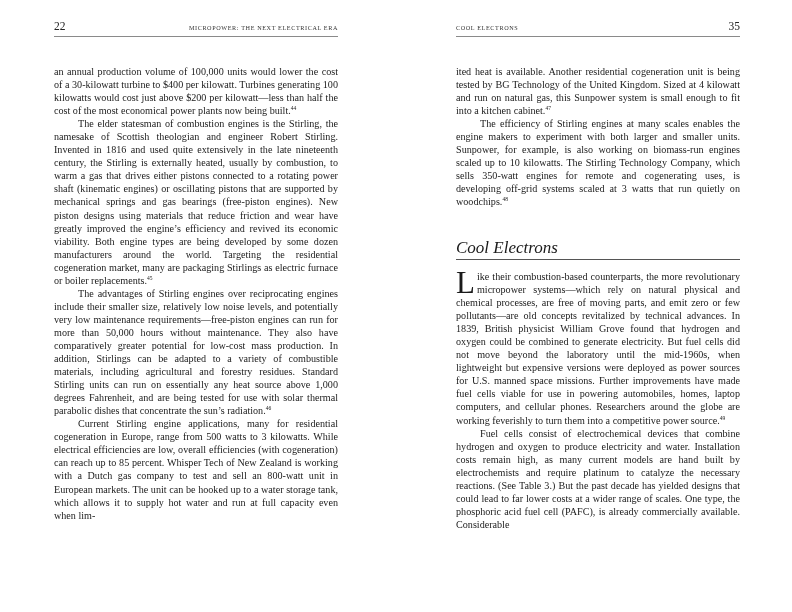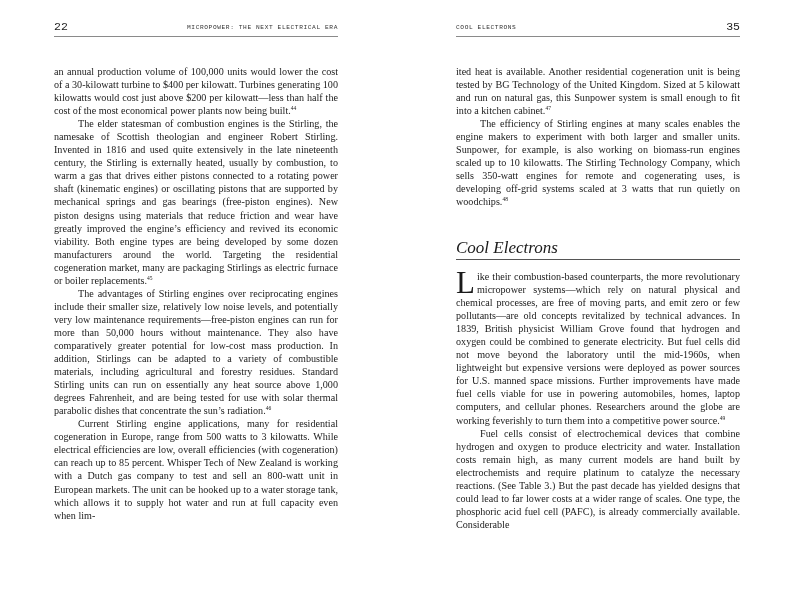--- a/index.html
+++ b/index.html
@@ -1,20 +1,20 @@
 <!DOCTYPE html>
 <html><head>
 <meta charset="utf-8">
 <style>
   html, body { margin: 0; padding: 0; background: #ffffff; }
   body { width: 792px; height: 612px; position: relative; overflow: hidden; font-family: "Liberation Serif", "DejaVu Serif", serif; color: #1a1a1a; }
   .page { position: absolute; top: 0; width: 284px; }
   .page.left { left: 54px; }
   .page.right { left: 456px; }
-  .running-head { position: absolute; top: 22px; left: 0; width: 284px; height: 14px; border-bottom: 1.5px solid #8a8a8a; font-family: Liberation Mono, monospace; }
+  .running-head { position: absolute; top: 22px; left: 0; width: 284px; height: 14px; border-bottom: 1.5px solid #8a8a8a; }
   .folio { position: absolute; top: -2px; font-size: 11.5px; color: #222; }
   .left .folio { left: 0; }
   .right .folio { right: 0; }
   .head-title { position: absolute; top: 2px; font-size: 6.2px; letter-spacing: 0.6px; text-transform: uppercase; color: #333; }
   .left .head-title { right: 0; }
   .right .head-title { left: 0; }
   .body-text { position: absolute; left: 0; width: 284px; font-size: 10.15px; line-height: 13.05px; text-align: justify; hyphens: manual; }
   .body-text p { margin: 0; }
   .body-text p.indent { text-indent: 24px; }
   .left .body-text { top: 65px; }
@@ -39,21 +39,21 @@
     <p class="indent"><span>Current Stirling engine applications, many for residential cogeneration in Europe, range from 500 watts to 3 kilowatts. While electrical efficiencies are low, overall efficiencies (with cogeneration) can reach up to 85 percent. Whisper Tech of New Zealand is working with a Dutch gas company to test and sell an 800-watt unit in European markets. The unit can be hooked up to a water storage tank, which allows it to supply hot water and run at full capacity even when lim-</span></p>
   </div>
 </div>
 
 <div class="page right">
   <div class="running-head">
     <span class="head-title">COOL ELECTRONS</span>
     <span class="folio">35</span>
   </div>
   <div class="body-text top">
-    <p><span>ited heat is available. Another residential cogeneration unit is being tested by BG Technology of the United Kingdom. Sized at 5 kilowatt and run on natural gas, this Sunpower system is small enough to fit into a kitchen cabinet.</span><sup>47</sup></p>
+    <p><span>ited heat is available. Another residential cogeneration unit is being tested by BG Technology of the United Kingdom. Sized at 4 kilowatt and run on natural gas, this Sunpower system is small enough to fit into a kitchen cabinet.</span><sup>47</sup></p>
     <p class="indent"><span>The efficiency of Stirling engines at many scales enables the engine makers to experiment with both larger and smaller units. Sunpower, for example, is also working on biomass-run engines scaled up to 10 kilowatts. The Stirling Technology Company, which sells 350-watt engines for remote and cogenerating uses, is developing off-grid systems scaled at 3 watts that run quietly on woodchips.</span><sup>48</sup></p>
   </div>
   <div class="section-heading">Cool Electrons</div>
   <div class="body-text bottom">
     <p><span class="dropcap">L</span><span>ike their combustion-based counterparts, the more revolutionary micropower systems—which rely on natural physical and chemical processes, are free of moving parts, and emit zero or few pollutants—are old concepts revitalized by technical advances. In 1839, British physicist William Grove found that hydrogen and oxygen could be combined to generate electricity. But fuel cells did not move beyond the laboratory until the mid-1960s, when lightweight but expensive versions were deployed as power sources for U.S. manned space missions. Further improvements have made fuel cells viable for use in powering automobiles, homes, laptop computers, and cellular phones. Researchers around the globe are working feverishly to turn them into a competitive power source.</span><sup>49</sup></p>
     <p class="indent"><span>Fuel cells consist of electrochemical devices that combine hydrogen and oxygen to produce electricity and water. Installation costs remain high, as many current models are hand built by electrochemists and require platinum to catalyze the necessary reactions. (See Table 3.) But the past decade has yielded designs that could lead to far lower costs at a wider range of scales. One type, the phosphoric acid fuel cell (PAFC), is already commercially available. Considerable</span></p>
   </div>
 </div>
 
 </body></html>

